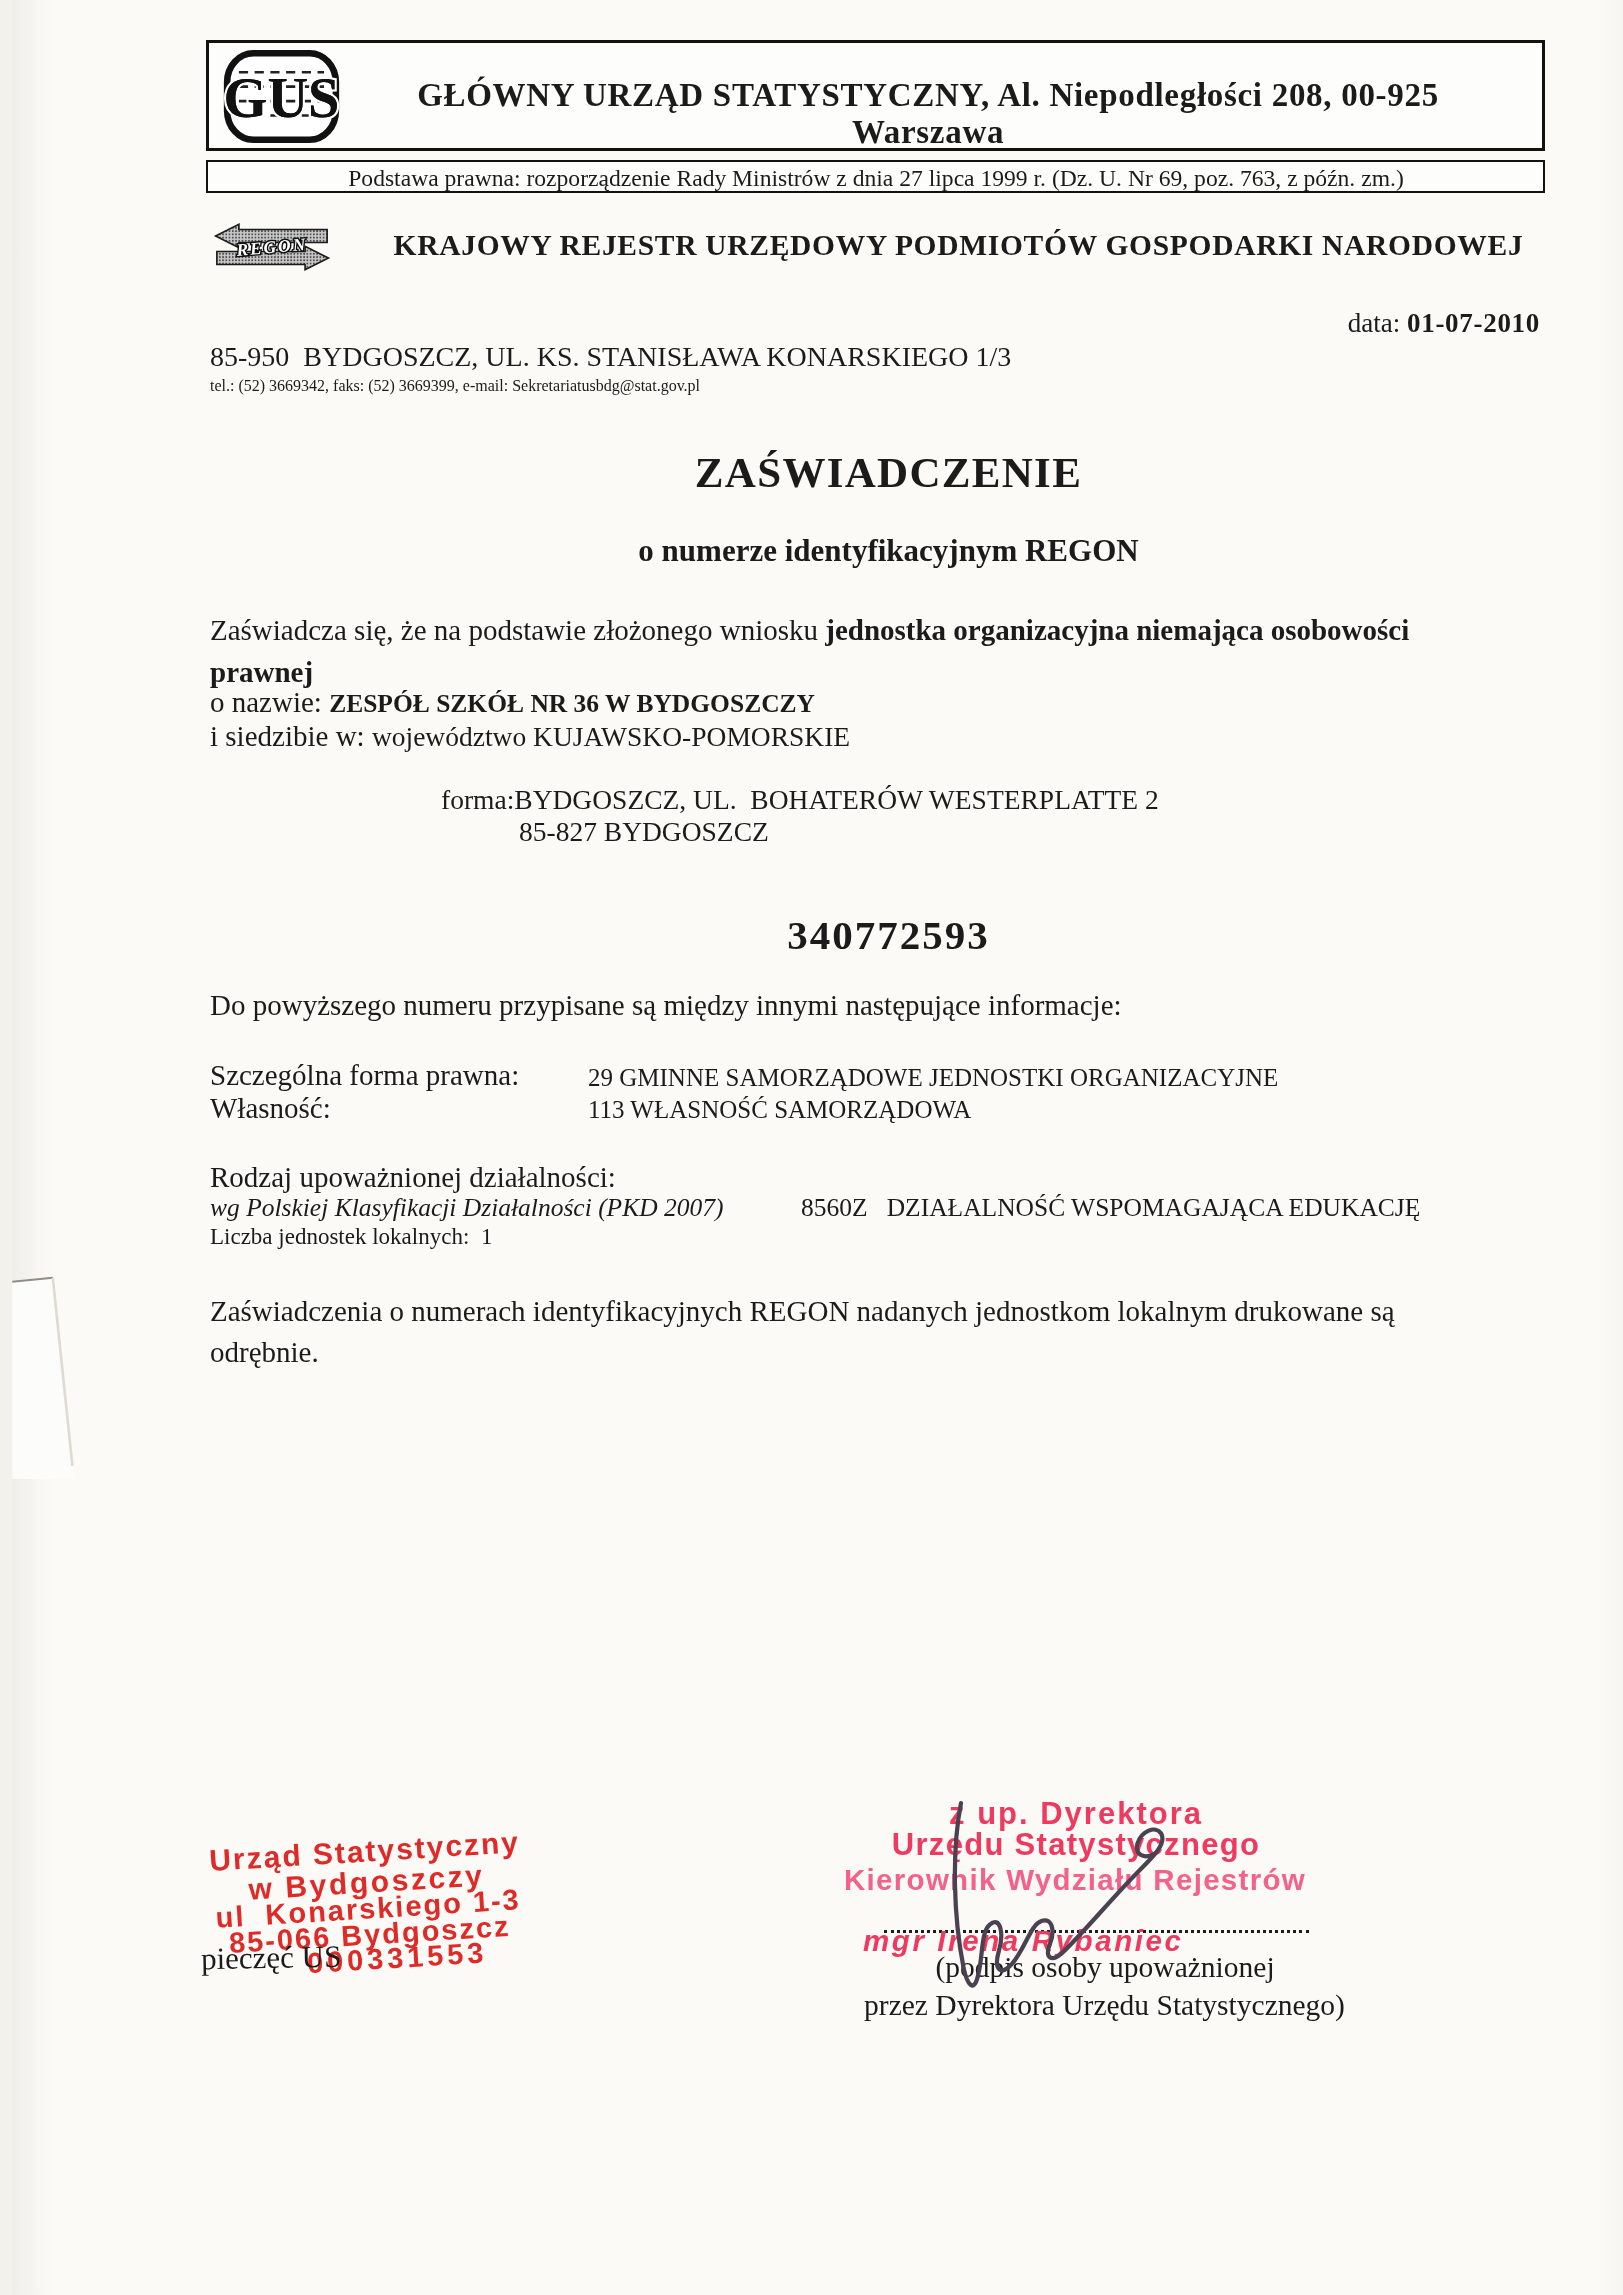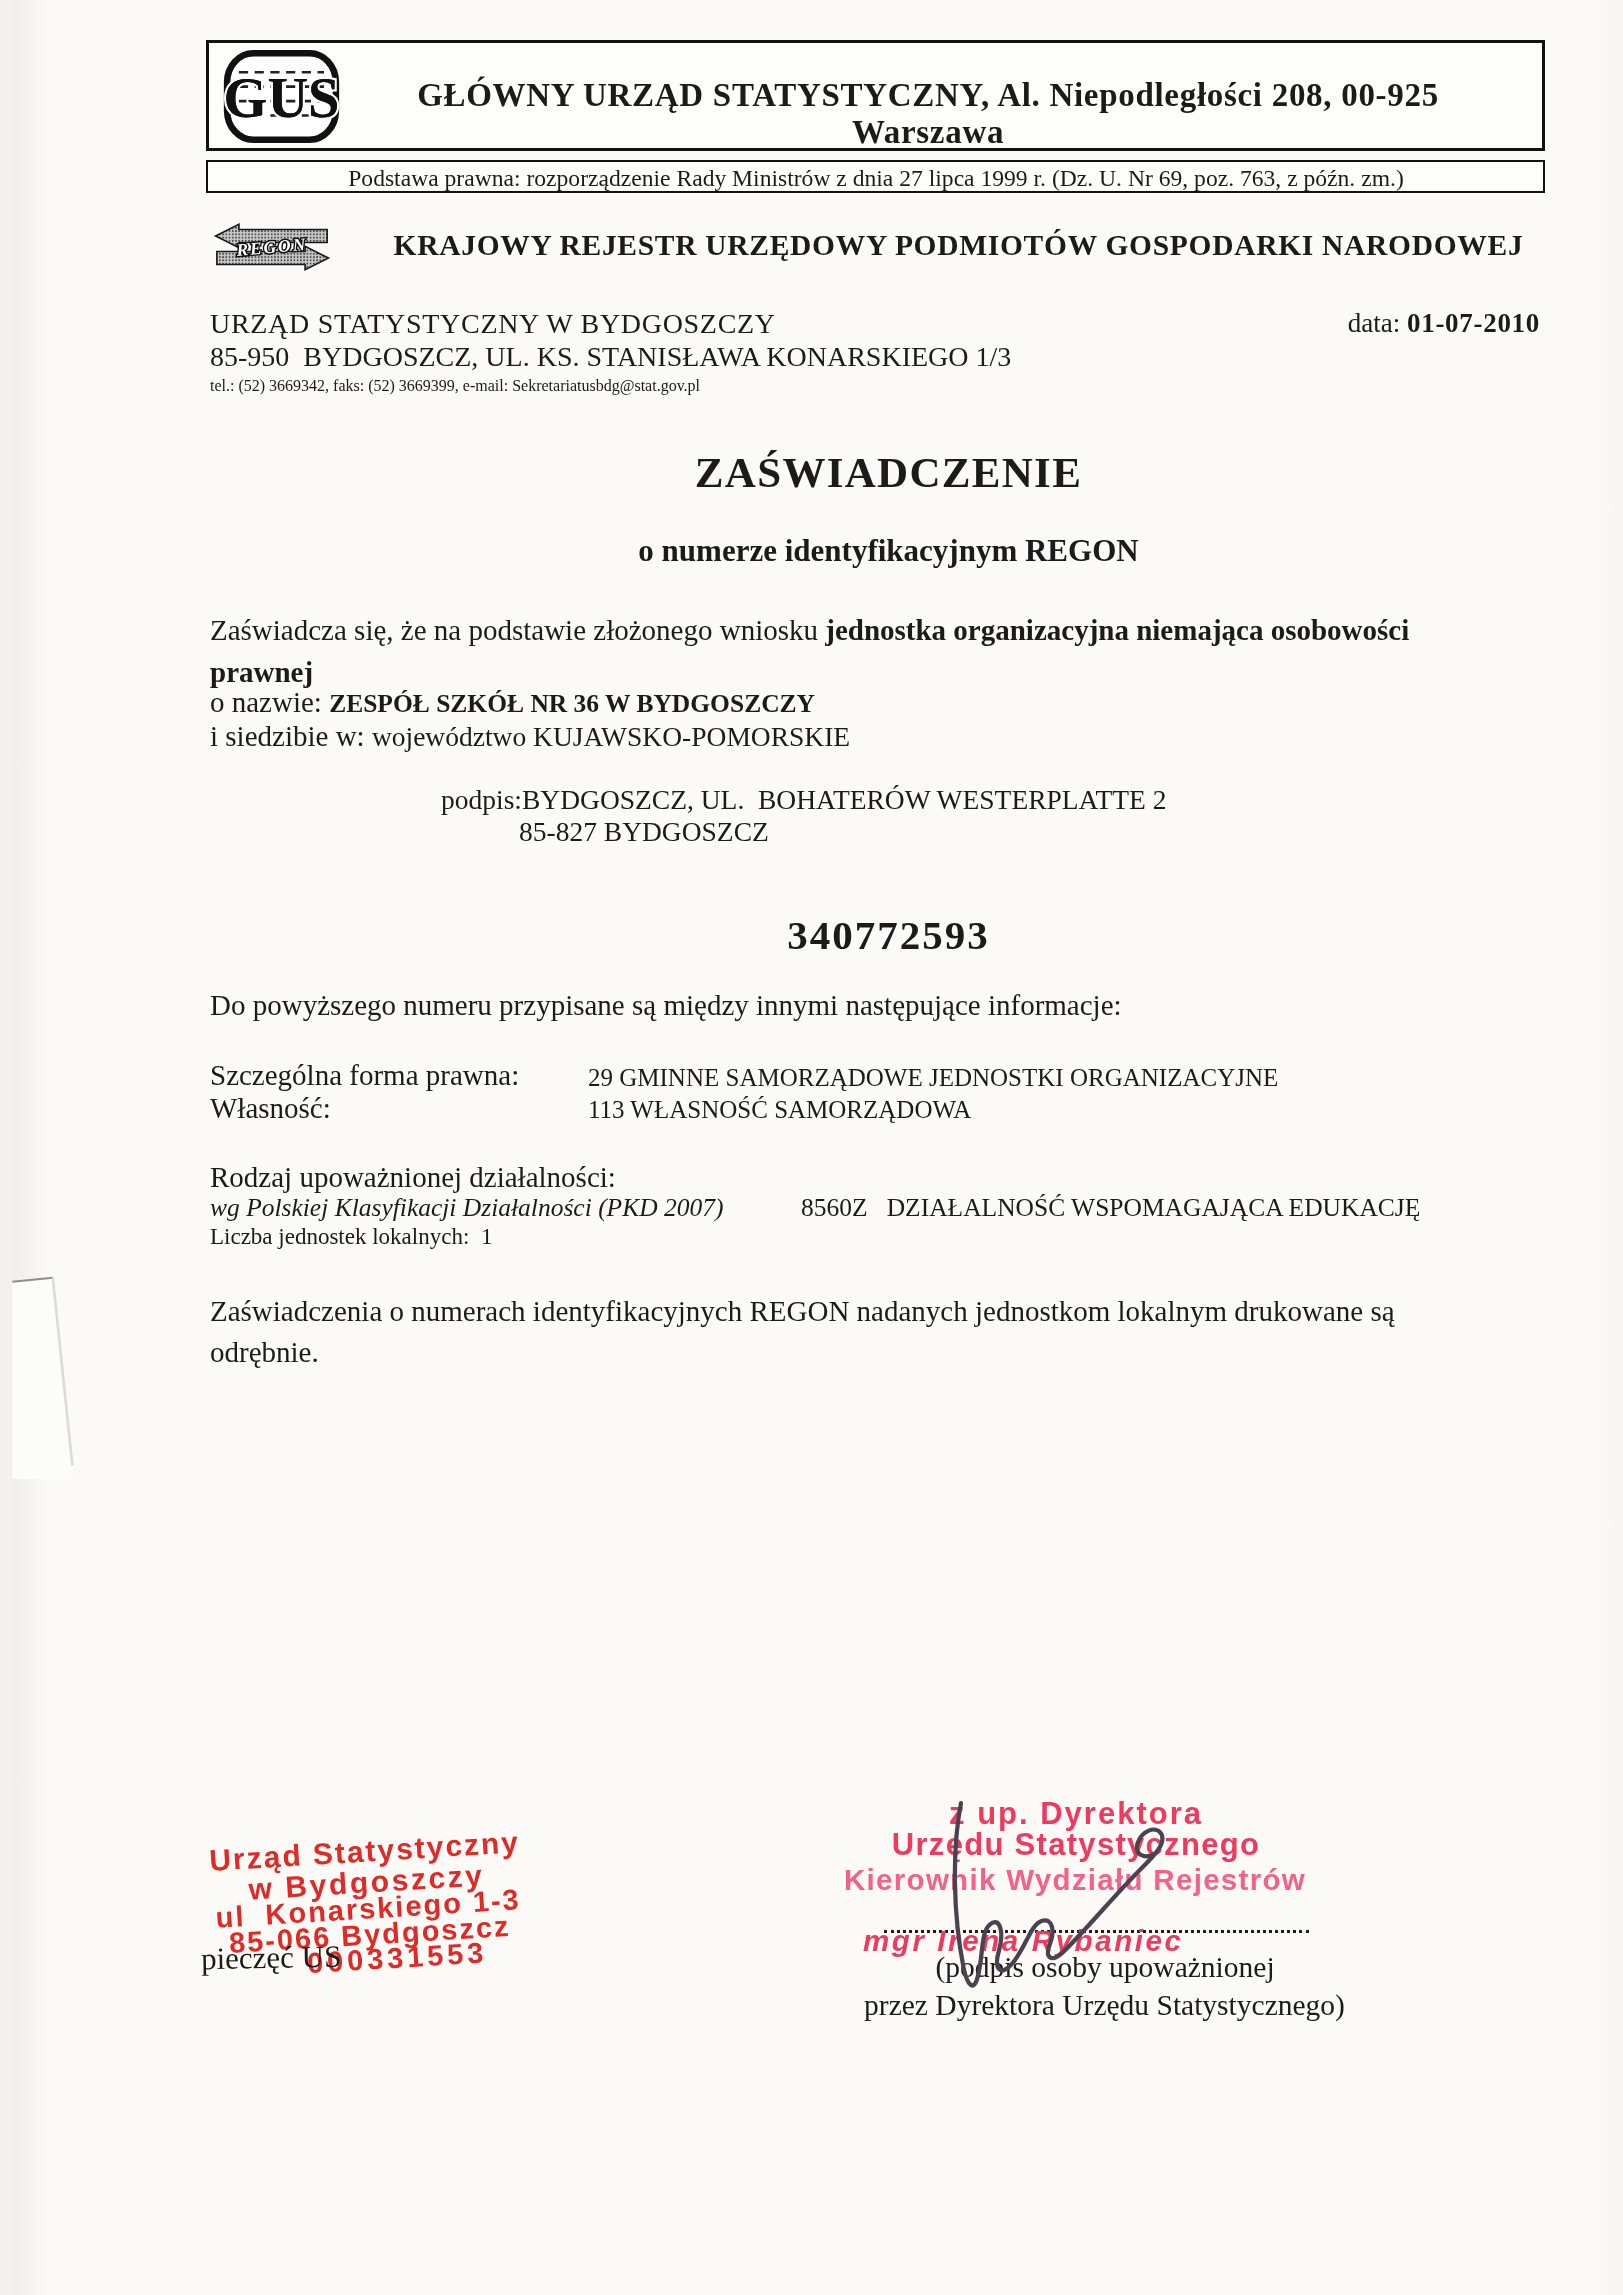--- a/index.html
+++ b/index.html
@@ -123,32 +123,31 @@
         <rect width="5" height="5" fill="#c9c9c9"></rect>
         <circle cx="2.5" cy="2.5" r="1.5" fill="#4a4a4a"></circle>
       </pattern>
     </defs>
     <polygon points="178,10 42,10 42,2 6,20 42,38 42,30 178,30" fill="url(#ht)" stroke="#1a1a1a" stroke-width="2.5"></polygon>
     <polygon points="8,44 144,44 144,36 180,54 144,72 144,64 8,64" fill="url(#ht)" stroke="#1a1a1a" stroke-width="2.5"></polygon>
     <text x="93" y="46" text-anchor="middle" transform="rotate(-5 93 40)" font-family="Liberation Serif, serif" font-size="27" font-weight="bold" font-style="italic" letter-spacing="3" fill="#fff" stroke="#111" stroke-width="4.5" paint-order="stroke">REGON</text>
   </svg>
   <div class="abs registry-title">KRAJOWY REJESTR URZĘDOWY PODMIOTÓW GOSPODARKI NARODOWEJ</div>
 
-  <div class="abs office-name">URZĄD STATYSTYCZNY W BYDGOSZCZY</div>
   <div class="abs date-line"><span>data: </span><b>01-07-2010</b></div>
   <div class="abs office-address">85-950  BYDGOSZCZ, UL. KS. STANISŁAWA KONARSKIEGO 1/3</div>
   <div class="abs office-contact">tel.: (52) 3669342, faks: (52) 3669399, e-mail: Sekretariatusbdg@stat.gov.pl</div>
 
   <div class="abs cert-title">ZAŚWIADCZENIE</div>
   <div class="abs cert-subtitle">o numerze identyfikacyjnym REGON</div>
 
   <div class="abs statement"><span>Zaświadcza się, że na podstawie złożonego wniosku </span><b>jednostka organizacyjna niemająca osobowości</b><br><b>prawnej</b></div>
   <div class="abs name-line"><span>o nazwie: </span><b>ZESPÓŁ SZKÓŁ NR 36 W BYDGOSZCZY</b></div>
   <div class="abs seat-line"><span>i siedzibie w: </span><span class="v">województwo KUJAWSKO-POMORSKIE</span></div>
-  <div class="abs adres-line"><span>podpis:</span><span>BYDGOSZCZ, UL.  BOHATERÓW WESTERPLATTE 2</span></div>
+  <div class="abs adres-line"><span>forma:</span><span>BYDGOSZCZ, UL.  BOHATERÓW WESTERPLATTE 2</span></div>
   <div class="abs postal-line">85-827 BYDGOSZCZ</div>
   <div class="abs regon-number">340772593</div>
 
   <div class="abs info-intro">Do powyższego numeru przypisane są między innymi następujące informacje:</div>
   <div class="abs row1-label">Szczególna forma prawna:</div>
   <div class="abs row1-value">29 GMINNE SAMORZĄDOWE JEDNOSTKI ORGANIZACYJNE</div>
   <div class="abs row2-label">Własność:</div>
   <div class="abs row2-value">113 WŁASNOŚĆ SAMORZĄDOWA</div>
   <div class="abs activity-header">Rodzaj upoważnionej działalności:</div>
   <div class="abs pkd-label">wg Polskiej Klasyfikacji Działalności (PKD 2007)</div>

